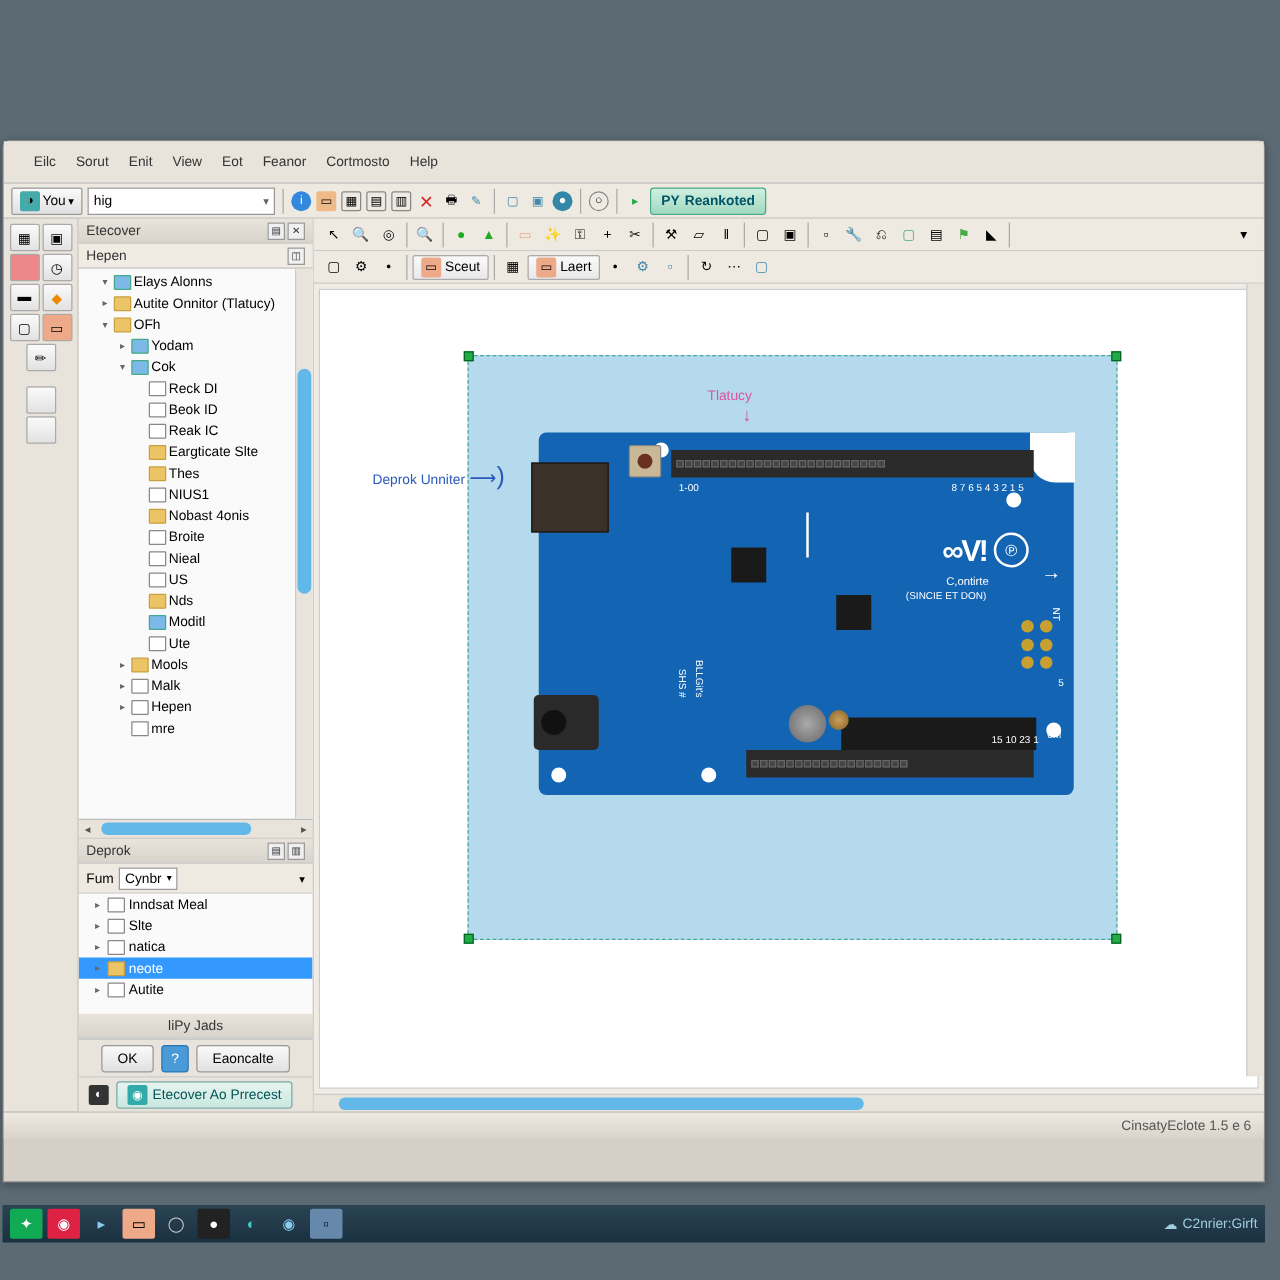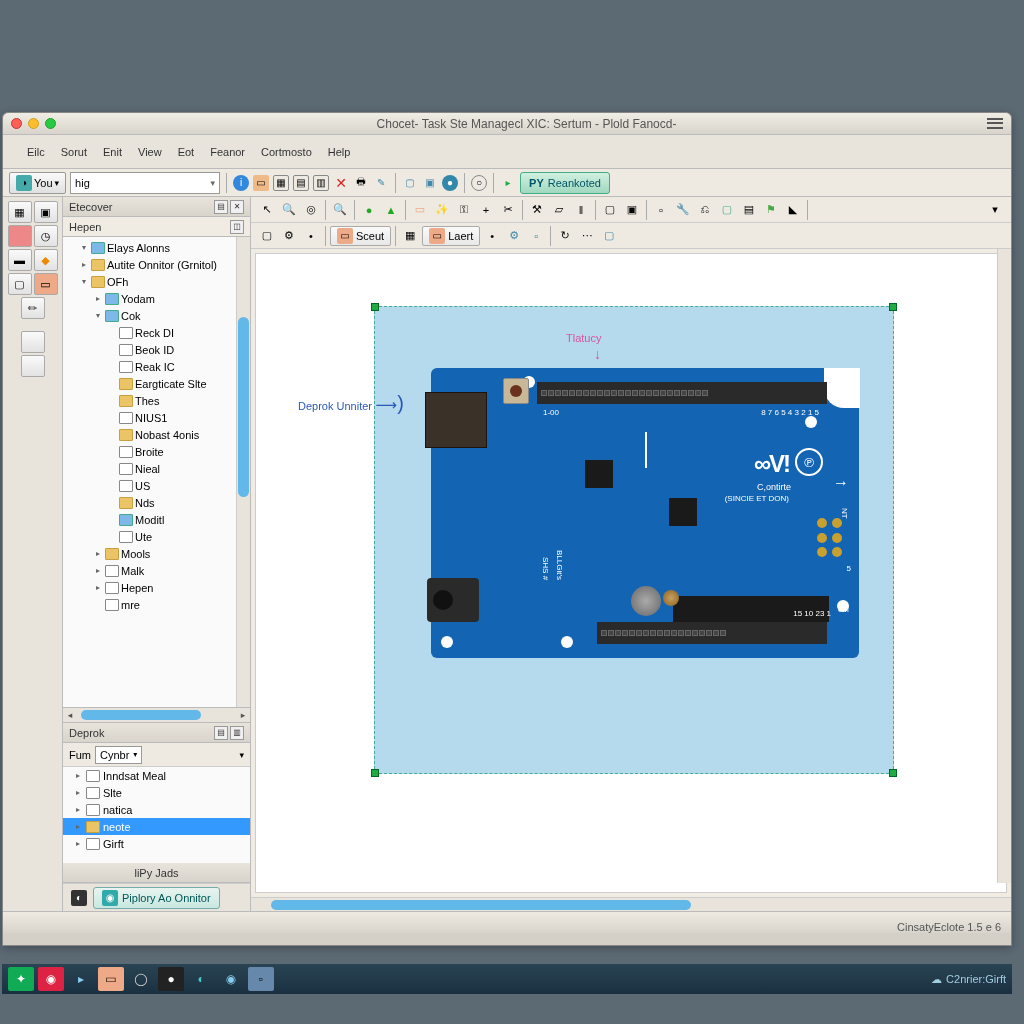--- a/index.html
+++ b/index.html
@@ -15,21 +15,21 @@
 .hamburger{width:16px;height:14px;display:flex;flex-direction:column;justify-content:space-around;}
 .hamburger div{height:2px;background:#555;}
 .menubar{height:34px;background:#e8e4dc;display:flex;align-items:center;padding:0 16px;border-bottom:1px solid #bbb;}
 .menubar span{padding:2px 8px;color:#333;cursor:default;}
 .topbar{height:28px;background:#eeeae2;display:flex;align-items:center;padding:2px 6px;gap:4px;border-bottom:1px solid #bbb;}
 .btn-sm{height:22px;padding:0 6px;background:linear-gradient(#fafafa,#e0e0e0);border:1px solid #999;border-radius:2px;display:flex;align-items:center;gap:2px;cursor:pointer;}
 .combo{width:150px;height:22px;background:#fff;border:1px solid #999;padding:0 4px;display:flex;align-items:center;}
 .combo::after{content:"▾";margin-left:auto;font-size:9px;color:#666;}
 .icn{width:16px;height:16px;display:inline-flex;align-items:center;justify-content:center;border-radius:2px;font-size:10px;}
 .sep{width:1px;height:20px;background:#aaa;margin:0 2px;}
-.badge-btn{height:22px;padding:0 8px;background:linear-gradient(#d0f0e0,#a0d8c0);border:1px solid #4a8;border-radius:3px;display:flex;align-items:center;gap:4px;color:#056;}
+.badge-btn{height:22px;padding:0 8px;background:linear-gradient(#d0f0e0,#a0d8c0);border:1px solid #4a8;border-radius:3px;display:flex;align-items:center;gap:4px;color:#056;font-weight:bold;}
 .main-row{display:flex;height:calc(100% - 118px);}
 .left-col{width:60px;background:#e8e4dc;border-right:1px solid #bbb;display:flex;flex-direction:column;align-items:center;padding:4px 0;gap:2px;}
 .lc-row{display:flex;gap:2px;flex-wrap:wrap;justify-content:center;}
 .lc-ic{width:24px;height:22px;background:linear-gradient(#fafafa,#e2e2e2);border:1px solid #aaa;border-radius:2px;display:flex;align-items:center;justify-content:center;}
 .sidebar{width:188px;background:#f4f0e8;border-right:1px solid #bbb;display:flex;flex-direction:column;}
 .panel-hdr{height:20px;background:linear-gradient(#e8e4dc,#d8d4cc);border-bottom:1px solid #bbb;display:flex;align-items:center;padding:0 6px;color:#333;}
 .panel-hdr .mini{margin-left:auto;display:flex;gap:2px;}
 .mini-b{width:14px;height:14px;border:1px solid #999;background:#f0f0f0;font-size:8px;display:flex;align-items:center;justify-content:center;}
 .tree{flex:1;overflow:auto;background:#fafafa;border-bottom:1px solid #bbb;position:relative;}
 .tree-inner{padding:2px;}
@@ -90,43 +90,30 @@
 .white-line{position:absolute;left:214px;top:64px;width:2px;height:36px;background:#fff;}
 .ann{position:absolute;font-size:13px;}
 .ann.blue{color:#2a5ab8;}
 .ann.pink{color:#d855a0;}
 .ann-arr{font-size:15px;}
 .pin-lbl{position:absolute;font-size:8px;color:#fff;}
 .mh{position:absolute;width:12px;height:12px;background:#fff;border-radius:50%;}
 .canvas-scroll-h{height:14px;background:#e8e4dc;border-top:1px solid #ccc;display:flex;align-items:center;position:relative;}
 .csh-thumb{position:absolute;left:20px;height:10px;width:420px;background:#62b8e8;border-radius:5px;top:2px;}
 .canvas-scroll-v{position:absolute;right:0;top:0;bottom:14px;width:14px;background:#e8e4dc;border-left:1px solid #ccc;}
-.statusbar{height:22px;background:linear-gradient(#eeeae2,#d8d4cc);border-top:1px solid #bbb;display:flex;align-items:flex-end;padding:0 10px;color:#555;}
+.statusbar{height:22px;background:linear-gradient(#eeeae2,#d8d4cc);border-top:1px solid #bbb;display:flex;align-items:center;padding:0 10px;color:#555;}
 .statusbar span:last-child{margin-left:auto;}
 .taskbar{position:absolute;bottom:30px;left:2px;width:1010px;height:30px;background:linear-gradient(#2a4454,#1a3040);display:flex;align-items:center;padding:0 6px;gap:4px;}
 .task-ic{width:26px;height:24px;display:flex;align-items:center;justify-content:center;border-radius:2px;font-size:12px;}
 .task-end{margin-left:auto;color:#a0cde0;font-size:11px;display:flex;align-items:center;gap:4px;}
 </style>
 </head>
 <body>
 
 <div class="window">
-  <div class="titlebar">
-    <div class="traffic">
-      <div class="tl r"></div>
-      <div class="tl y"></div>
-      <div class="tl g"></div>
-    </div>
-    <div class="title-text">Chocet- Task Ste Managecl XIC: Sertum - Plold Fanocd-</div>
-    <div class="hamburger">
-        <div></div>
-        <div></div>
-        <div></div>
-      </div>
-  </div>
 
   <div class="menubar">
     <span>Eilc</span>
     <span>Sorut</span>
     <span>Enit</span>
     <span>View</span>
     <span>Eot</span>
     <span>Feanor</span>
     <span>Cortmosto</span>
     <span>Help</span>
@@ -211,21 +198,21 @@
       <div class="tree">
         <div class="tree-inner" id="tree-container">
             <div class="tnode d1">
               <span class="exp">▾</span>
               <span class="fic blue"></span>
               <span>Elays Alonns</span>
             </div>
             <div class="tnode d1">
               <span class="exp">▸</span>
               <span class="fic "></span>
-              <span>Autite Onnitor (Grnitol)</span>
+              <span>Autite Onnitor (Tlatucy)</span>
             </div>
             <div class="tnode d1">
               <span class="exp">▾</span>
               <span class="fic "></span>
               <span>OFh</span>
             </div>
             <div class="tnode d2">
               <span class="exp">▸</span>
               <span class="fic blue"></span>
               <span>Yodam</span>
@@ -364,31 +351,36 @@
               <span>natica</span>
             </div>
             <div class="list-item sel">
               <span class="exp">▸</span>
               <span class="fic "></span>
               <span>neote</span>
             </div>
             <div class="list-item">
               <span class="exp">▸</span>
               <span class="fic doc"></span>
-              <span>Girft</span>
+              <span>Autite</span>
             </div>
           </div>
         <div class="panel-hdr" style="justify-content:center">
             <span>liPy Jads</span>
           </div>
+        <div class="bot-btns">
+          <button>OK</button>
+          <button class="q">?</button>
+          <button>Eaoncalte</button>
+        </div>
         <div class="foot-bar">
           <div class="icn" style="background:#333;color:#fff">◐</div>
           <div class="foot-btn">
               <span class="icn" style="background:#3aa;color:#fff">◉</span>
-              <span>Piplory Ao Onnitor</span>
+              <span>Etecover Ao Prrecest</span>
             </div>
         </div>
       </div>
     </div>
 
     <div class="canvas-area">
       <div class="toolbar2">
         <div class="tb-ic">↖</div>
         <div class="tb-ic">🔍</div>
         <div class="tb-ic">◎</div>

